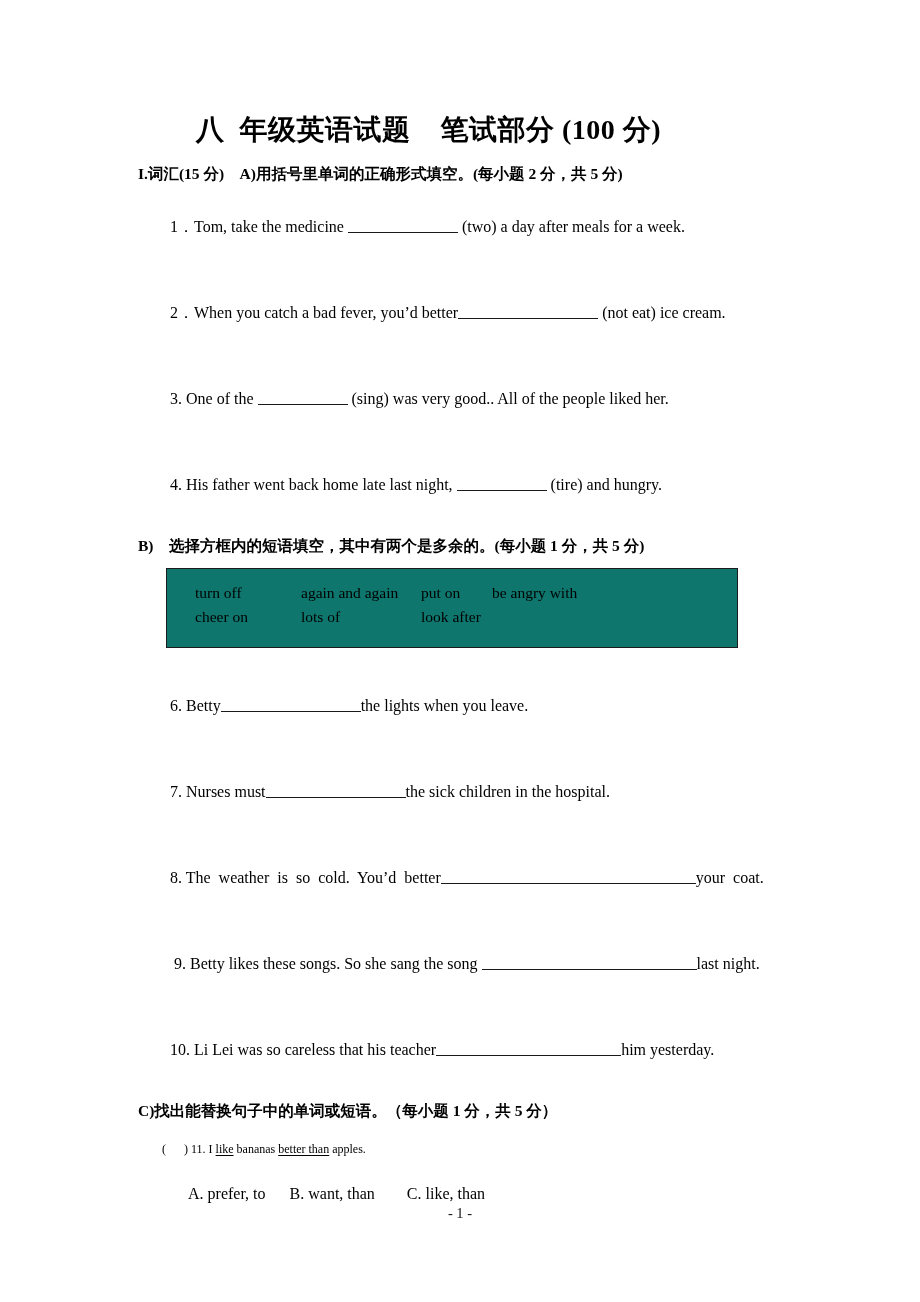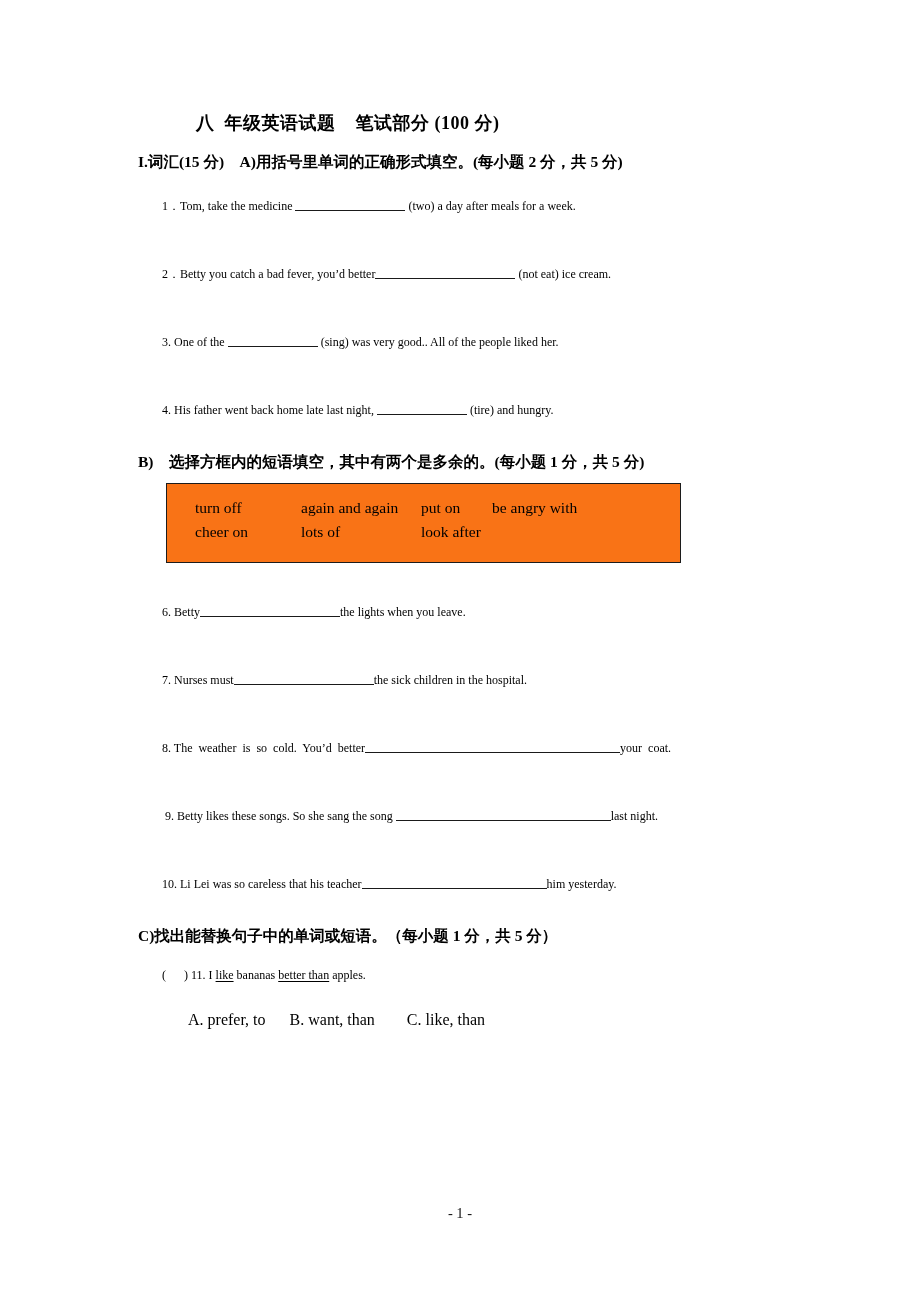--- a/index.html
+++ b/index.html
@@ -23,21 +23,21 @@
   }
   .content {
     position: absolute;
     left: 138px;
     top: 112px;
     width: 640px;
   }
 
   
   .doc-title {
-    font-size: 18px;
+    font-size: 28px;
     font-weight: bold;
     letter-spacing: 0.5px;
     padding-left: 58px;
     margin: 0 0 16px 0;
     white-space: pre;
     line-height: 1.25;
   }
 
   
   .sec-head {
@@ -45,21 +45,21 @@
     font-weight: bold;
     margin: 0 0 6px 0;
     line-height: 1.45;
     white-space: pre;
   }
   .sec-head.b-head { margin-top: 14px; margin-bottom: 10px; }
   .sec-head.c-head { margin-top: 12px; margin-bottom: 0; }
 
   
   .q {
-    font-size: 12px;
+    font-size: 16px;
     line-height: 1.5;
     margin: 0 0 14px 0;
     white-space: pre-wrap;
   }
 
   
   .blank {
     display: inline-block;
     border-bottom: 1px solid #1a1a1a;
     vertical-align: baseline;
@@ -72,25 +72,25 @@
   .b-140 { width: 140px; }
   .b-185 { width: 185px; }
   .b-215 { width: 215px; }
   .b-255 { width: 255px; }
 
   .u { text-decoration: underline; text-underline-offset: 2px; }
 
   
   .wordbox {
     border: 1.4px solid #1c1c1c;
-    width: 515px;
+    width: 572px;
     margin: 0 4px 22px 28px;
     padding: 12px 0 18px 0;
     box-sizing: border-box;
-    background: #f97316;
+    background: #0f766e;
   }
   .wb-row {
     display: block;
     font-size: 15.5px;
     line-height: 1.55;
     position: relative;
     height: 24px;
   }
   .wb-item {
     position: absolute;
@@ -133,21 +133,21 @@
 
     <div class="doc-title">八  年级英语试题    笔试部分 (100 分)</div>
 
     <div class="sec-head">I.词汇(15 分)    A)用括号里单词的正确形式填空。(每小题 2 分，共 5 分)</div>
 
     <div>
       <div class="q">
         <span>1．</span><span>Tom, take the medicine </span><span class="blank b-110"></span><span> (two) a day after meals for a week.</span>
       </div>
       <div class="q">
-        <span>2．</span><span>Betty you catch a bad fever, you’d better</span><span class="blank b-140"></span><span> (not eat) ice cream.</span>
+        <span>2．</span><span>When you catch a bad fever, you’d better</span><span class="blank b-140"></span><span> (not eat) ice cream.</span>
       </div>
       <div class="q">
         <span>3. </span><span>One of the </span><span class="blank b-90"></span><span> (sing) was very good.. All of the people liked her.</span>
       </div>
       <div class="q">
         <span>4. </span><span>His father went back home late last night, </span><span class="blank b-90"></span><span> (tire) and hungry.</span>
       </div>
     </div>
 
     <div class="sec-head b-head">B)    选择方框内的短语填空，其中有两个是多余的。(每小题 1 分，共 5 分)</div>

